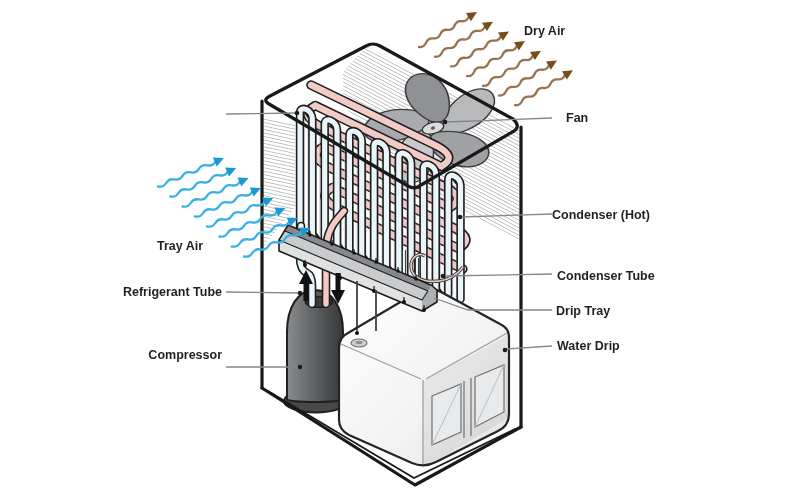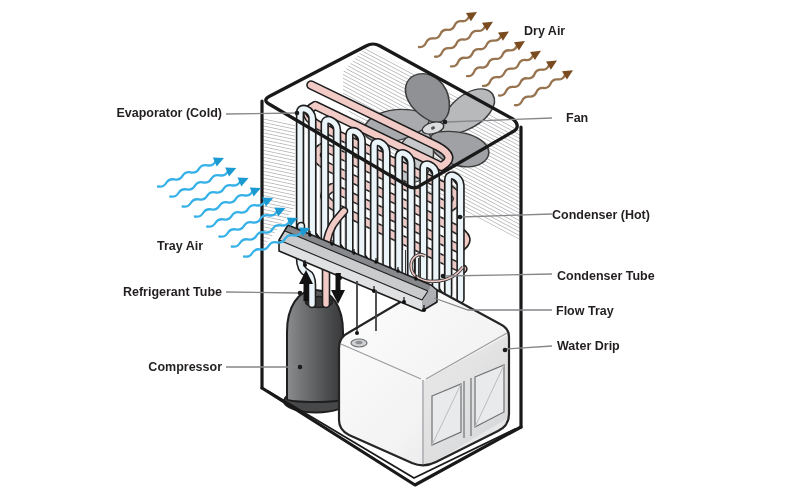--- a/index.html
+++ b/index.html
@@ -208,23 +208,22 @@
       <circle cx="297" cy="113" r="2.3"></circle>
         <circle cx="445" cy="122" r="2.3"></circle>
       <circle cx="460" cy="217" r="2.3"></circle>
         <circle cx="443" cy="276" r="2.3"></circle>
       <circle cx="505" cy="350" r="2.3"></circle>
         <circle cx="300" cy="293" r="2.3"></circle>
       <circle cx="300" cy="367" r="2.3"></circle>
     </g>
   </svg>
 
-  <div class="lbl r" style="right:578px;top:105px">Evaporator (Cold)</div>
   <div class="lbl" style="left:566px;top:110px">Fan</div>
   <div class="lbl" style="left:524px;top:23px">Dry Air</div>
   <div class="lbl" style="left:157px;top:238px">Tray Air</div>
   <div class="lbl" style="left:552px;top:207px">Condenser (Hot)</div>
   <div class="lbl" style="left:557px;top:268px">Condenser Tube</div>
-  <div class="lbl" style="left:556px;top:303px">Flow Tray</div>
+  <div class="lbl" style="left:556px;top:303px">Drip Tray</div>
   <div class="lbl" style="left:557px;top:338px">Water Drip</div>
   <div class="lbl r" style="right:578px;top:284px">Refrigerant Tube</div>
-  <div class="lbl r" style="right:578px;top:359px">Compressor</div>
+  <div class="lbl r" style="right:578px;top:347px">Compressor</div>
 </div>
 
 </body></html>

